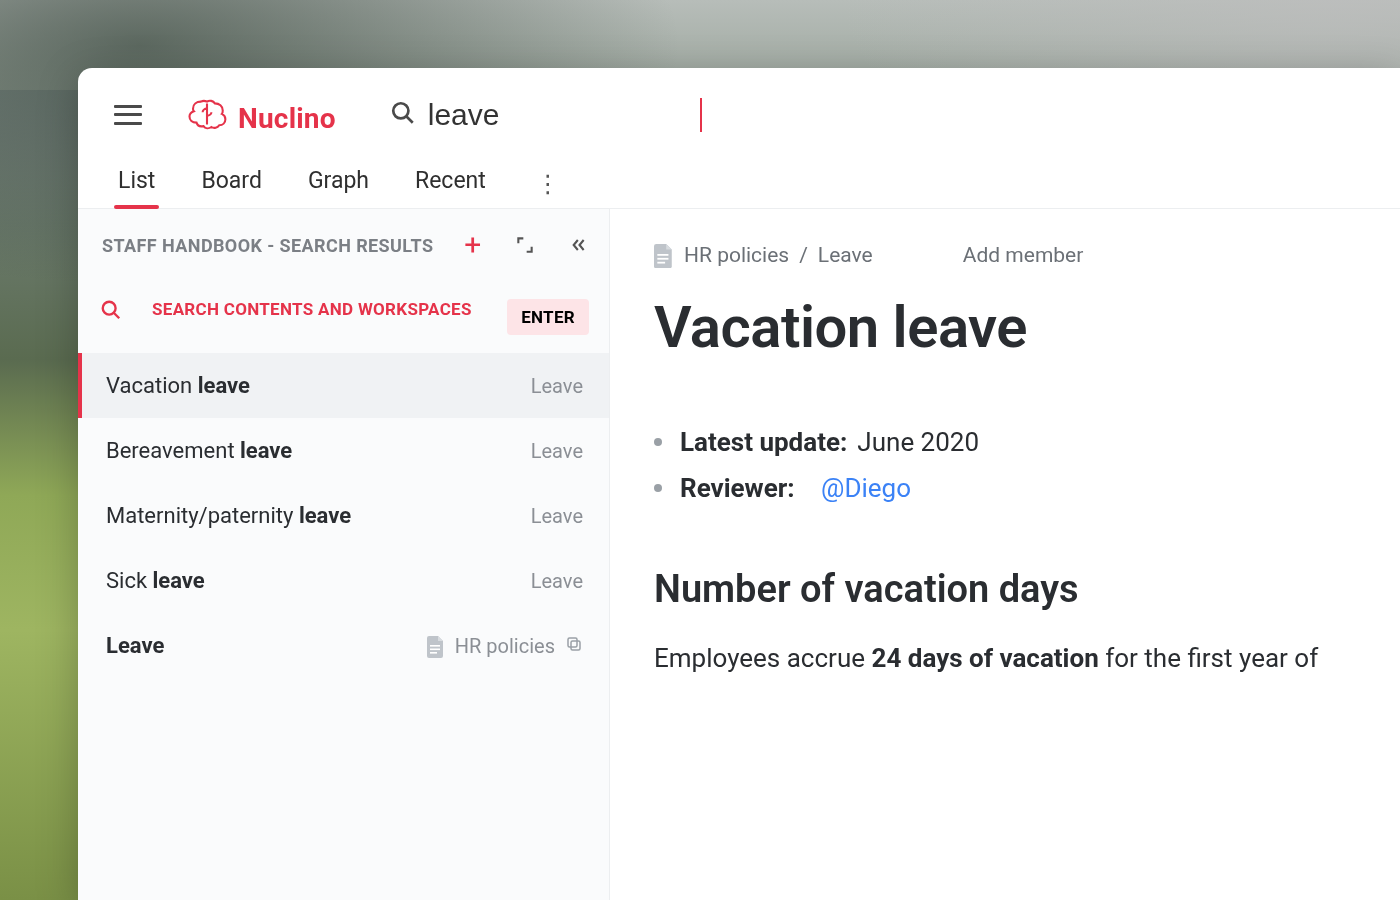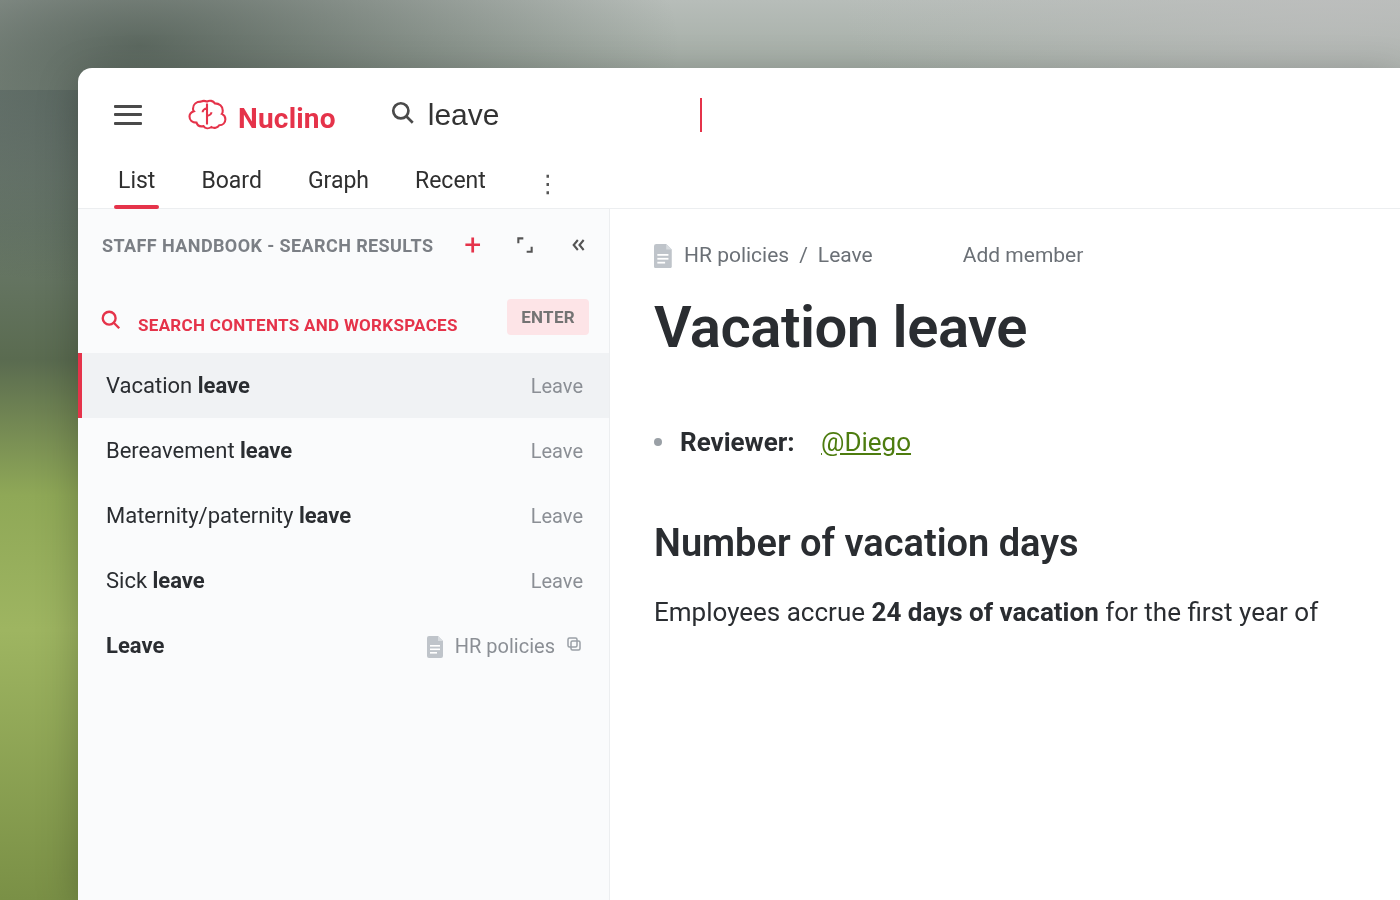--- a/index.html
+++ b/index.html
@@ -64,27 +64,27 @@
     display:flex; align-items:center; gap: 24px;
     padding: 22px 18px 22px 24px;
     color:#7b7f85; font-size:18px; font-weight:700; letter-spacing:0.4px;
   }
   .sidebar-header .label { flex:1; text-transform: uppercase;}
   .hdr-btn { width:28px; height:28px; display:flex; align-items:center; justify-content:center; cursor:pointer; color:#555;}
   .hdr-btn.plus { color:#e5334a; font-size:30px; font-weight:400; line-height:1;}
   .hdr-btn svg { width:20px; height:20px; stroke:#555; }
 
   .search-prompt {
-    display:flex; align-items:flex-end; gap:16px;
+    display:flex; align-items:flex-start; gap:30px;
     padding: 18px 20px 18px 22px;
     color:#e5334a; font-weight:700; font-size:17px; letter-spacing:0.3px;
   }
   .search-prompt .sp-text { flex:1; text-transform:uppercase;}
   .enter-badge {
-    background:#fde4e7; color:#737373; font-weight:700;
+    background:#fde4e7; color:#000000; font-weight:700;
     padding: 8px 14px; border-radius:4px; font-size:17px;
   }
   .mag-red svg { width:22px; height:22px; stroke:#e5334a;}
 
   .results { display:flex; flex-direction:column;}
   .result {
     display:flex; align-items:center; justify-content:space-between;
     padding: 20px 26px 20px 24px;
     font-size:22px; color:#2a2d31; cursor:pointer;
     border-left: 4px solid transparent;
@@ -100,21 +100,21 @@
   .main { flex:1; padding: 34px 0 0 44px; overflow:hidden;}
   .crumbs-row { display:flex; align-items:center; gap: 90px; color:#6b7076; font-size:21px;}
   .crumbs { display:flex; align-items:center; gap:10px;}
   .crumbs .doc-icon { width:20px; height:22px;}
   .add-member { color:#6b7076; cursor:pointer;}
   .page-title { font-size:58px; font-weight:600; color:#2a2d31; margin-top: 26px; letter-spacing:-0.5px;}
   .meta-list { margin-top: 58px; font-size:26px; color:#2a2d31;}
   .meta-list li { list-style:none; display:flex; align-items:center; gap:10px; padding: 8px 0;}
   .bullet { width:8px; height:8px; border-radius:50%; background:#9aa0a6; margin-right:8px;}
   .meta-list b { font-weight:700;}
-  .mention { color:#4d7c0f;text-decoration:underline;}
+  .mention { color:#3b82f6;}
   .para { font-size:26px; color:#2a2d31; line-height:1.65; margin-top: 40px; max-width: 760px;}
   .h2 { font-size:38px; font-weight:600; color:#2a2d31; margin-top: 56px;}
   .para2 { font-size:26px; color:#2a2d31; line-height:1.65; margin-top: 26px;}
   .para2 b { font-weight:700;text-align:center;}
 </style>
 </head>
 <body>
 
 <div class="bg-mountain"></div>
 
@@ -246,20 +246,25 @@
           <span>Leave</span>
         </div>
         <div class="add-member">Add member</div>
       </div>
 
       <h1 class="page-title">Vacation leave</h1>
 
       <ul class="meta-list">
         <li>
           <span class="bullet"></span>
+          <b>Latest update:</b>
+          <span> June 2020</span>
+        </li>
+        <li>
+          <span class="bullet"></span>
           <b>Reviewer:</b>
           <span>&nbsp;</span>
           <span class="mention">@Diego</span>
         </li>
       </ul>
 
 
       <h2 class="h2">Number of vacation days</h2>
 
       <p class="para2">

